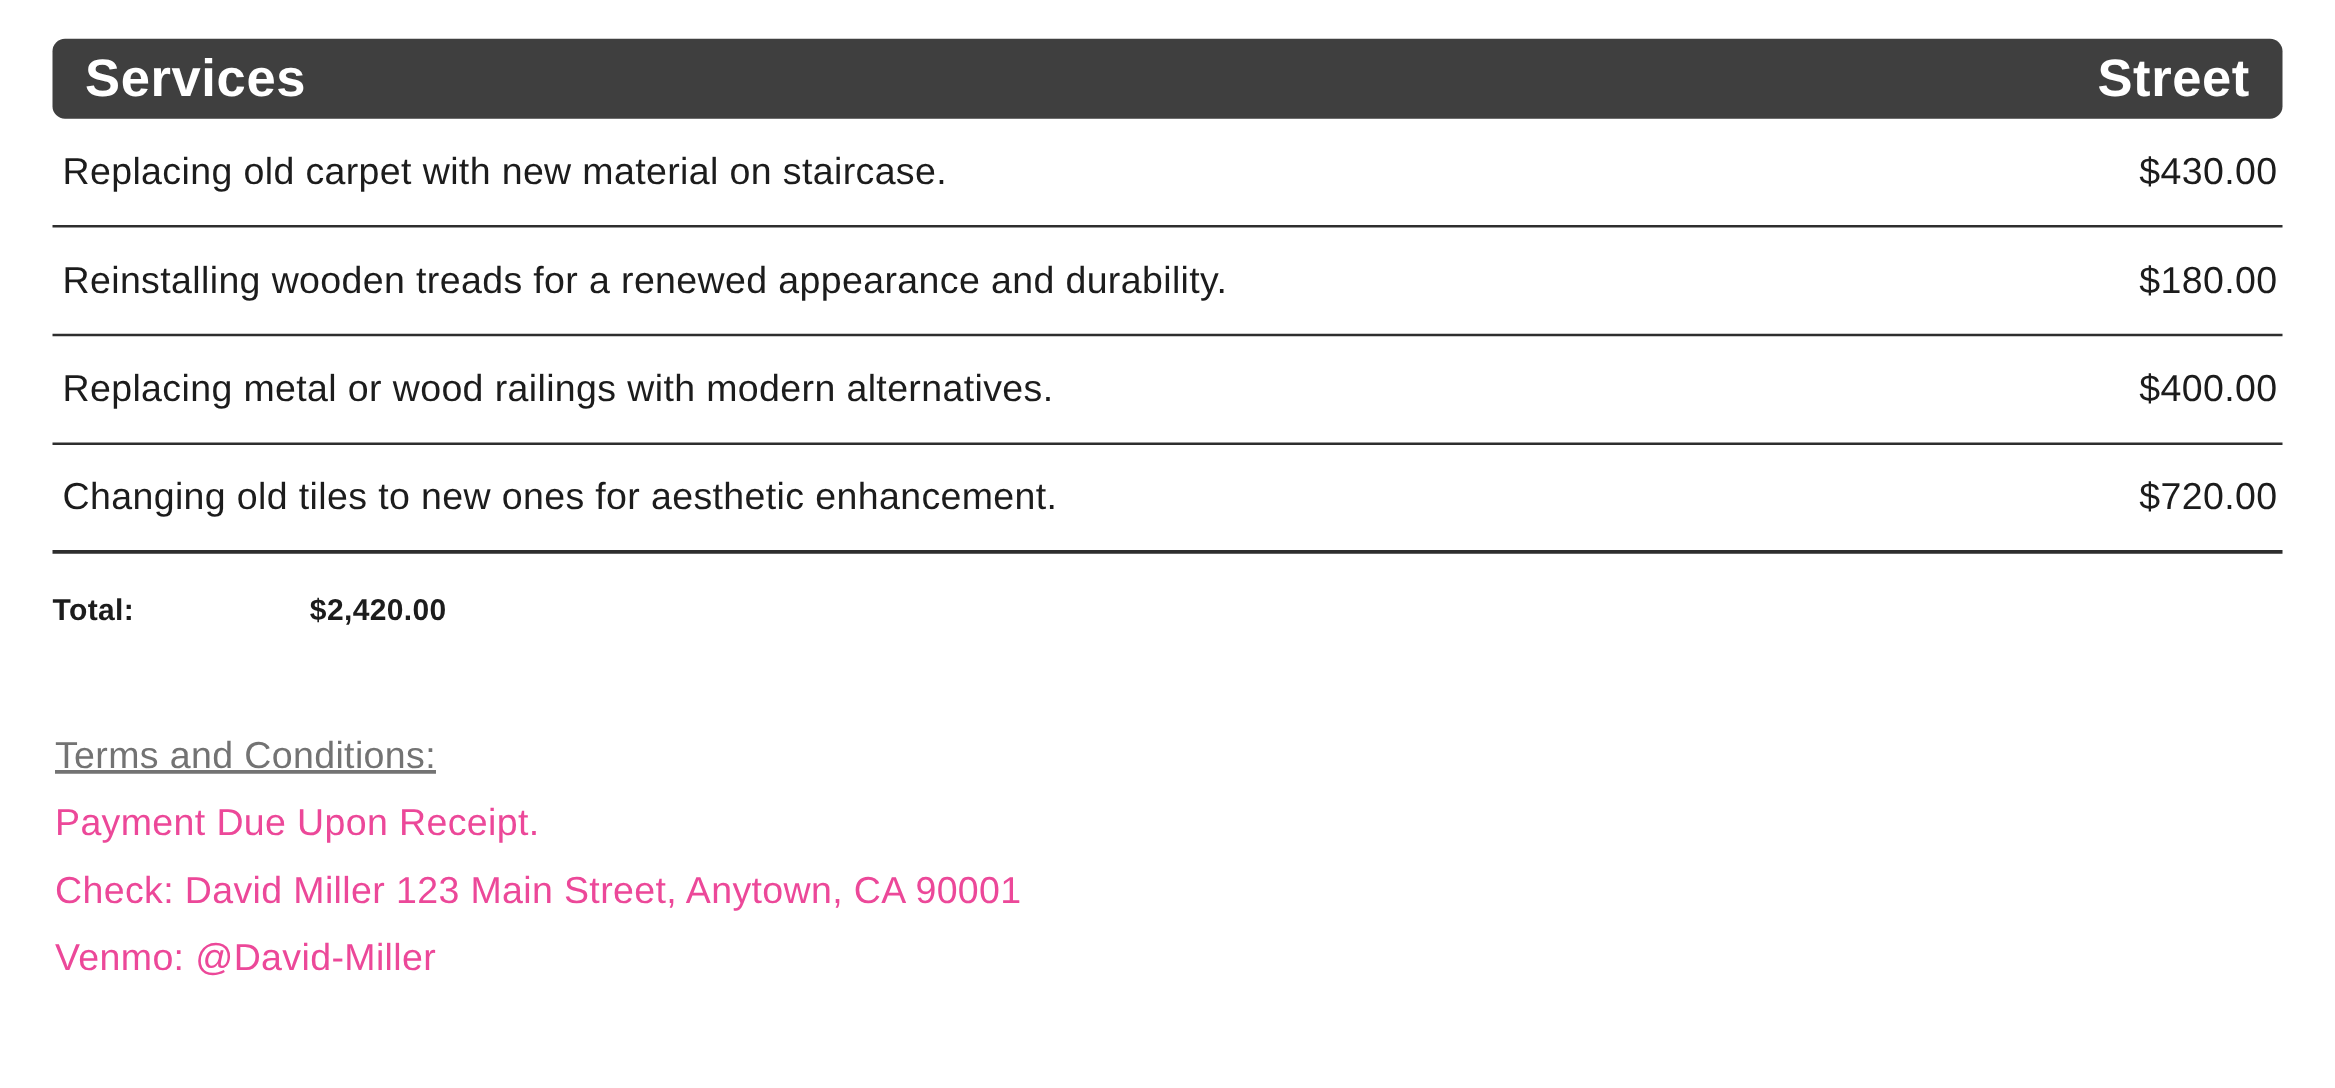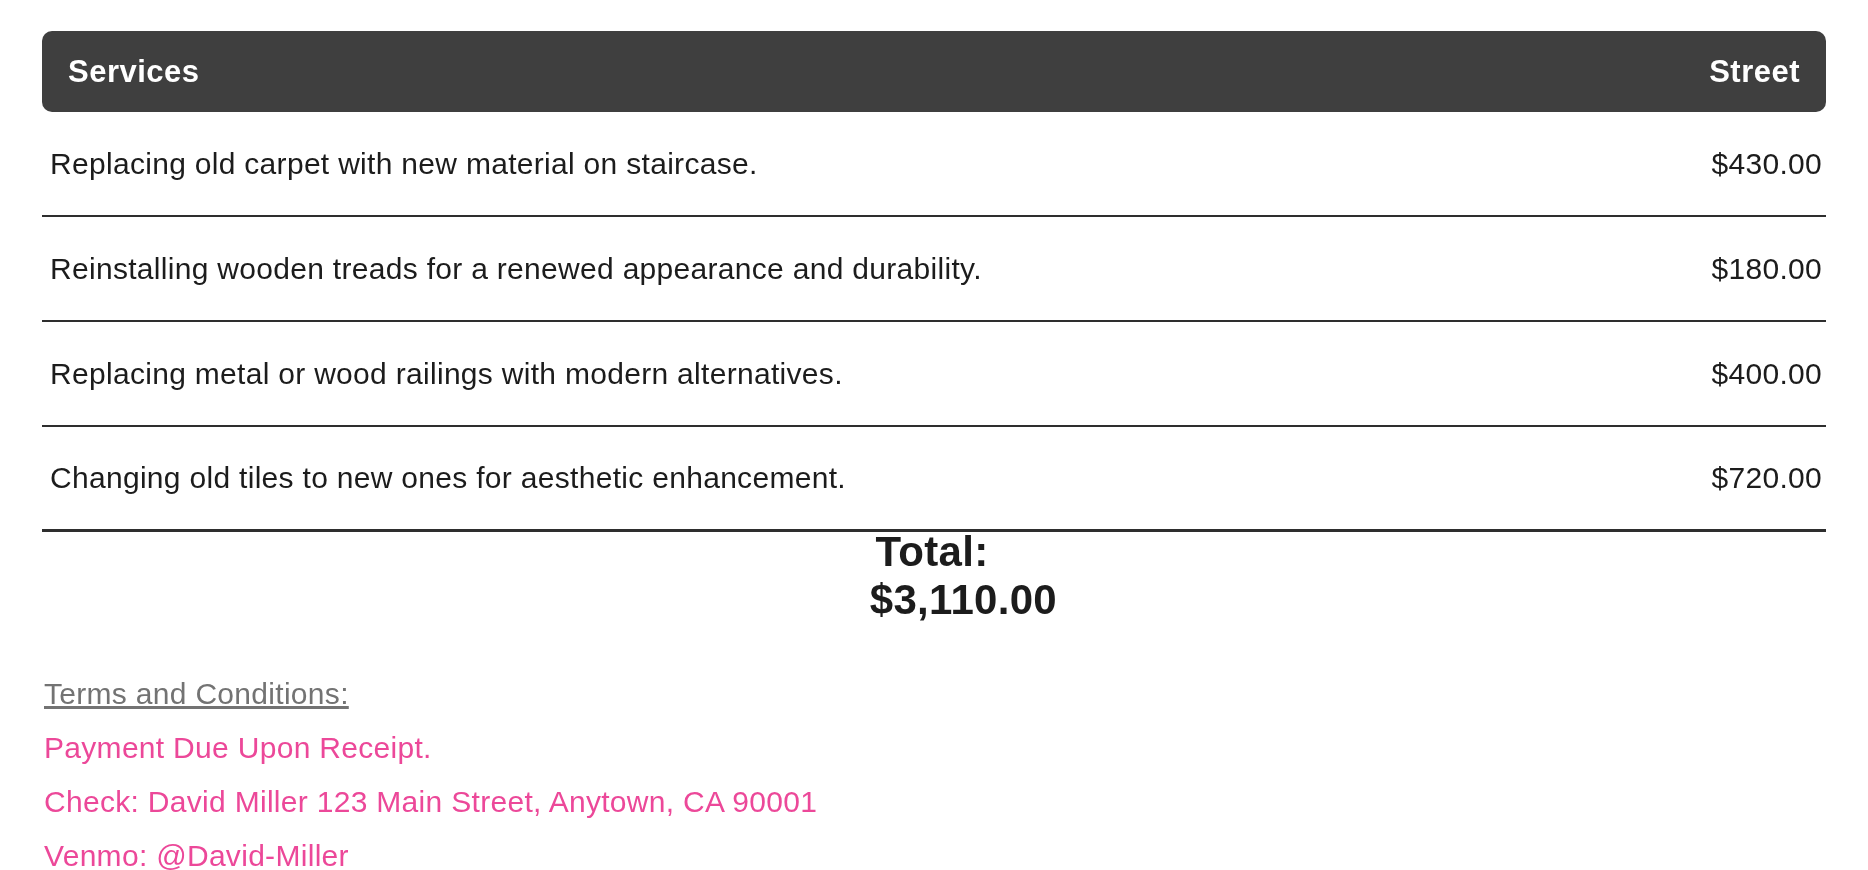--- a/index.html
+++ b/index.html
@@ -16,55 +16,53 @@
   .invoice {
     position: absolute;
     left: 42px;
     top: 31px;
     width: 1784px;
   }
   .table-header {
     background: #3f3f3f;
     color: #ffffff;
     border-radius: 10px;
-    height: 81px;
+    height: 64px;
     display: flex;
     align-items: center;
     justify-content: space-between;
     padding: 0 26px 0 26px;
-    font-size: 31px;
+    font-size: 42px;
     font-weight: bold;
     letter-spacing: 0.5px;
   }
   .service-row {
     display: flex;
     align-items: center;
     justify-content: space-between;
-    height: 105px;
+    height: 87px;
     border-bottom: 2px solid #2e2e2e;
     font-size: 30px;
     letter-spacing: 0.3px;
     padding: 0 4px 0 8px;
   }
   .service-row.last {
     border-bottom: 3px solid #2e2e2e;
   }
   .service-row .price {
     white-space: nowrap;
   }
   .total-row {
     display: flex;
     align-items: center;
-    justify-content: flex-end;
     height: 92px;
-    font-size: 42px;
+    font-size: 24px;
     font-weight: bold;
     letter-spacing: 0.3px;
     padding-right: 4px;
-    flex-direction: column;
   }
   .total-row .total-value {
     min-width: 250px;
     text-align: right;
   }
   .terms {
     margin-top: 42px;
     font-size: 30px;
     letter-spacing: 0.3px;
     padding-left: 2px;
@@ -106,21 +104,21 @@
     <span class="price">$400.00</span>
   </div>
 
   <div class="service-row last">
     <span class="desc">Changing old tiles to new ones for aesthetic enhancement.</span>
     <span class="price">$720.00</span>
   </div>
 
   <div class="total-row">
     <span>Total:</span>
-    <span class="total-value">$3,110.00</span>
+    <span class="total-value">$2,420.00</span>
   </div>
 
   <div class="terms">
     <p class="terms-heading">Terms and Conditions:</p>
     <p class="terms-line">Payment Due Upon Receipt.</p>
     <p class="terms-line">Check: David Miller 123 Main Street, Anytown, CA 90001</p>
     <p class="terms-line">Venmo: @David-Miller</p>
   </div>
 
 </div>

